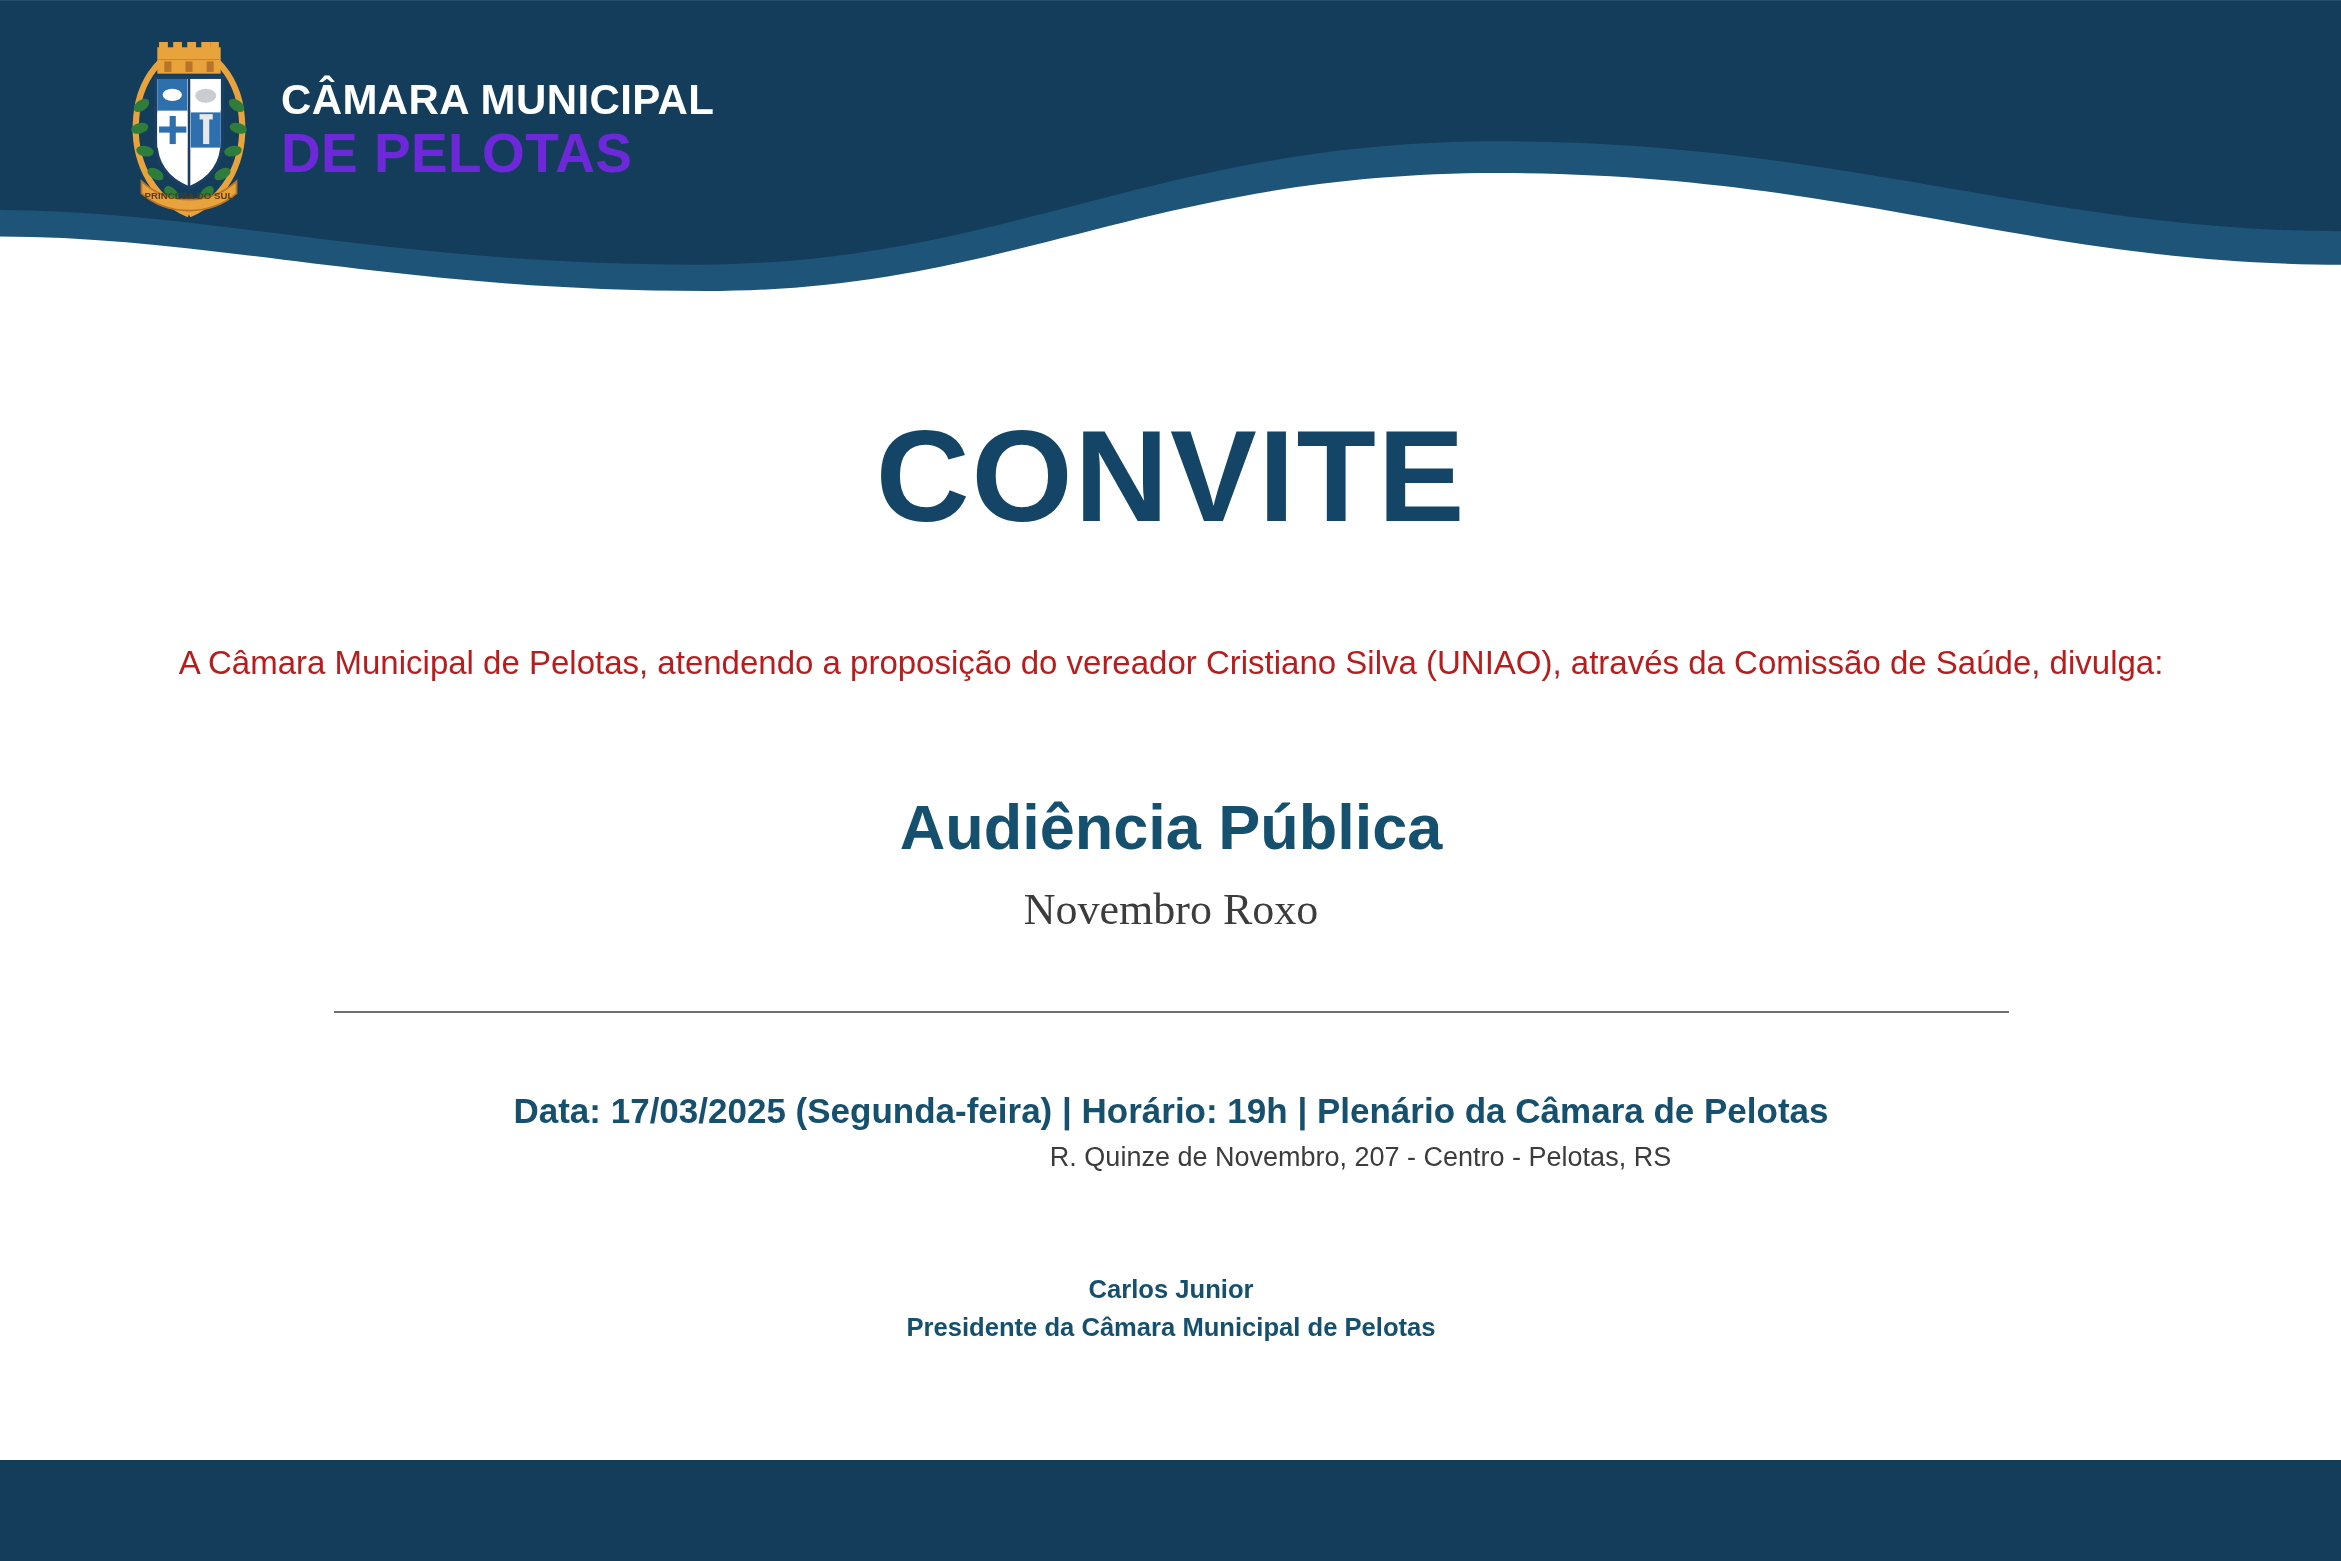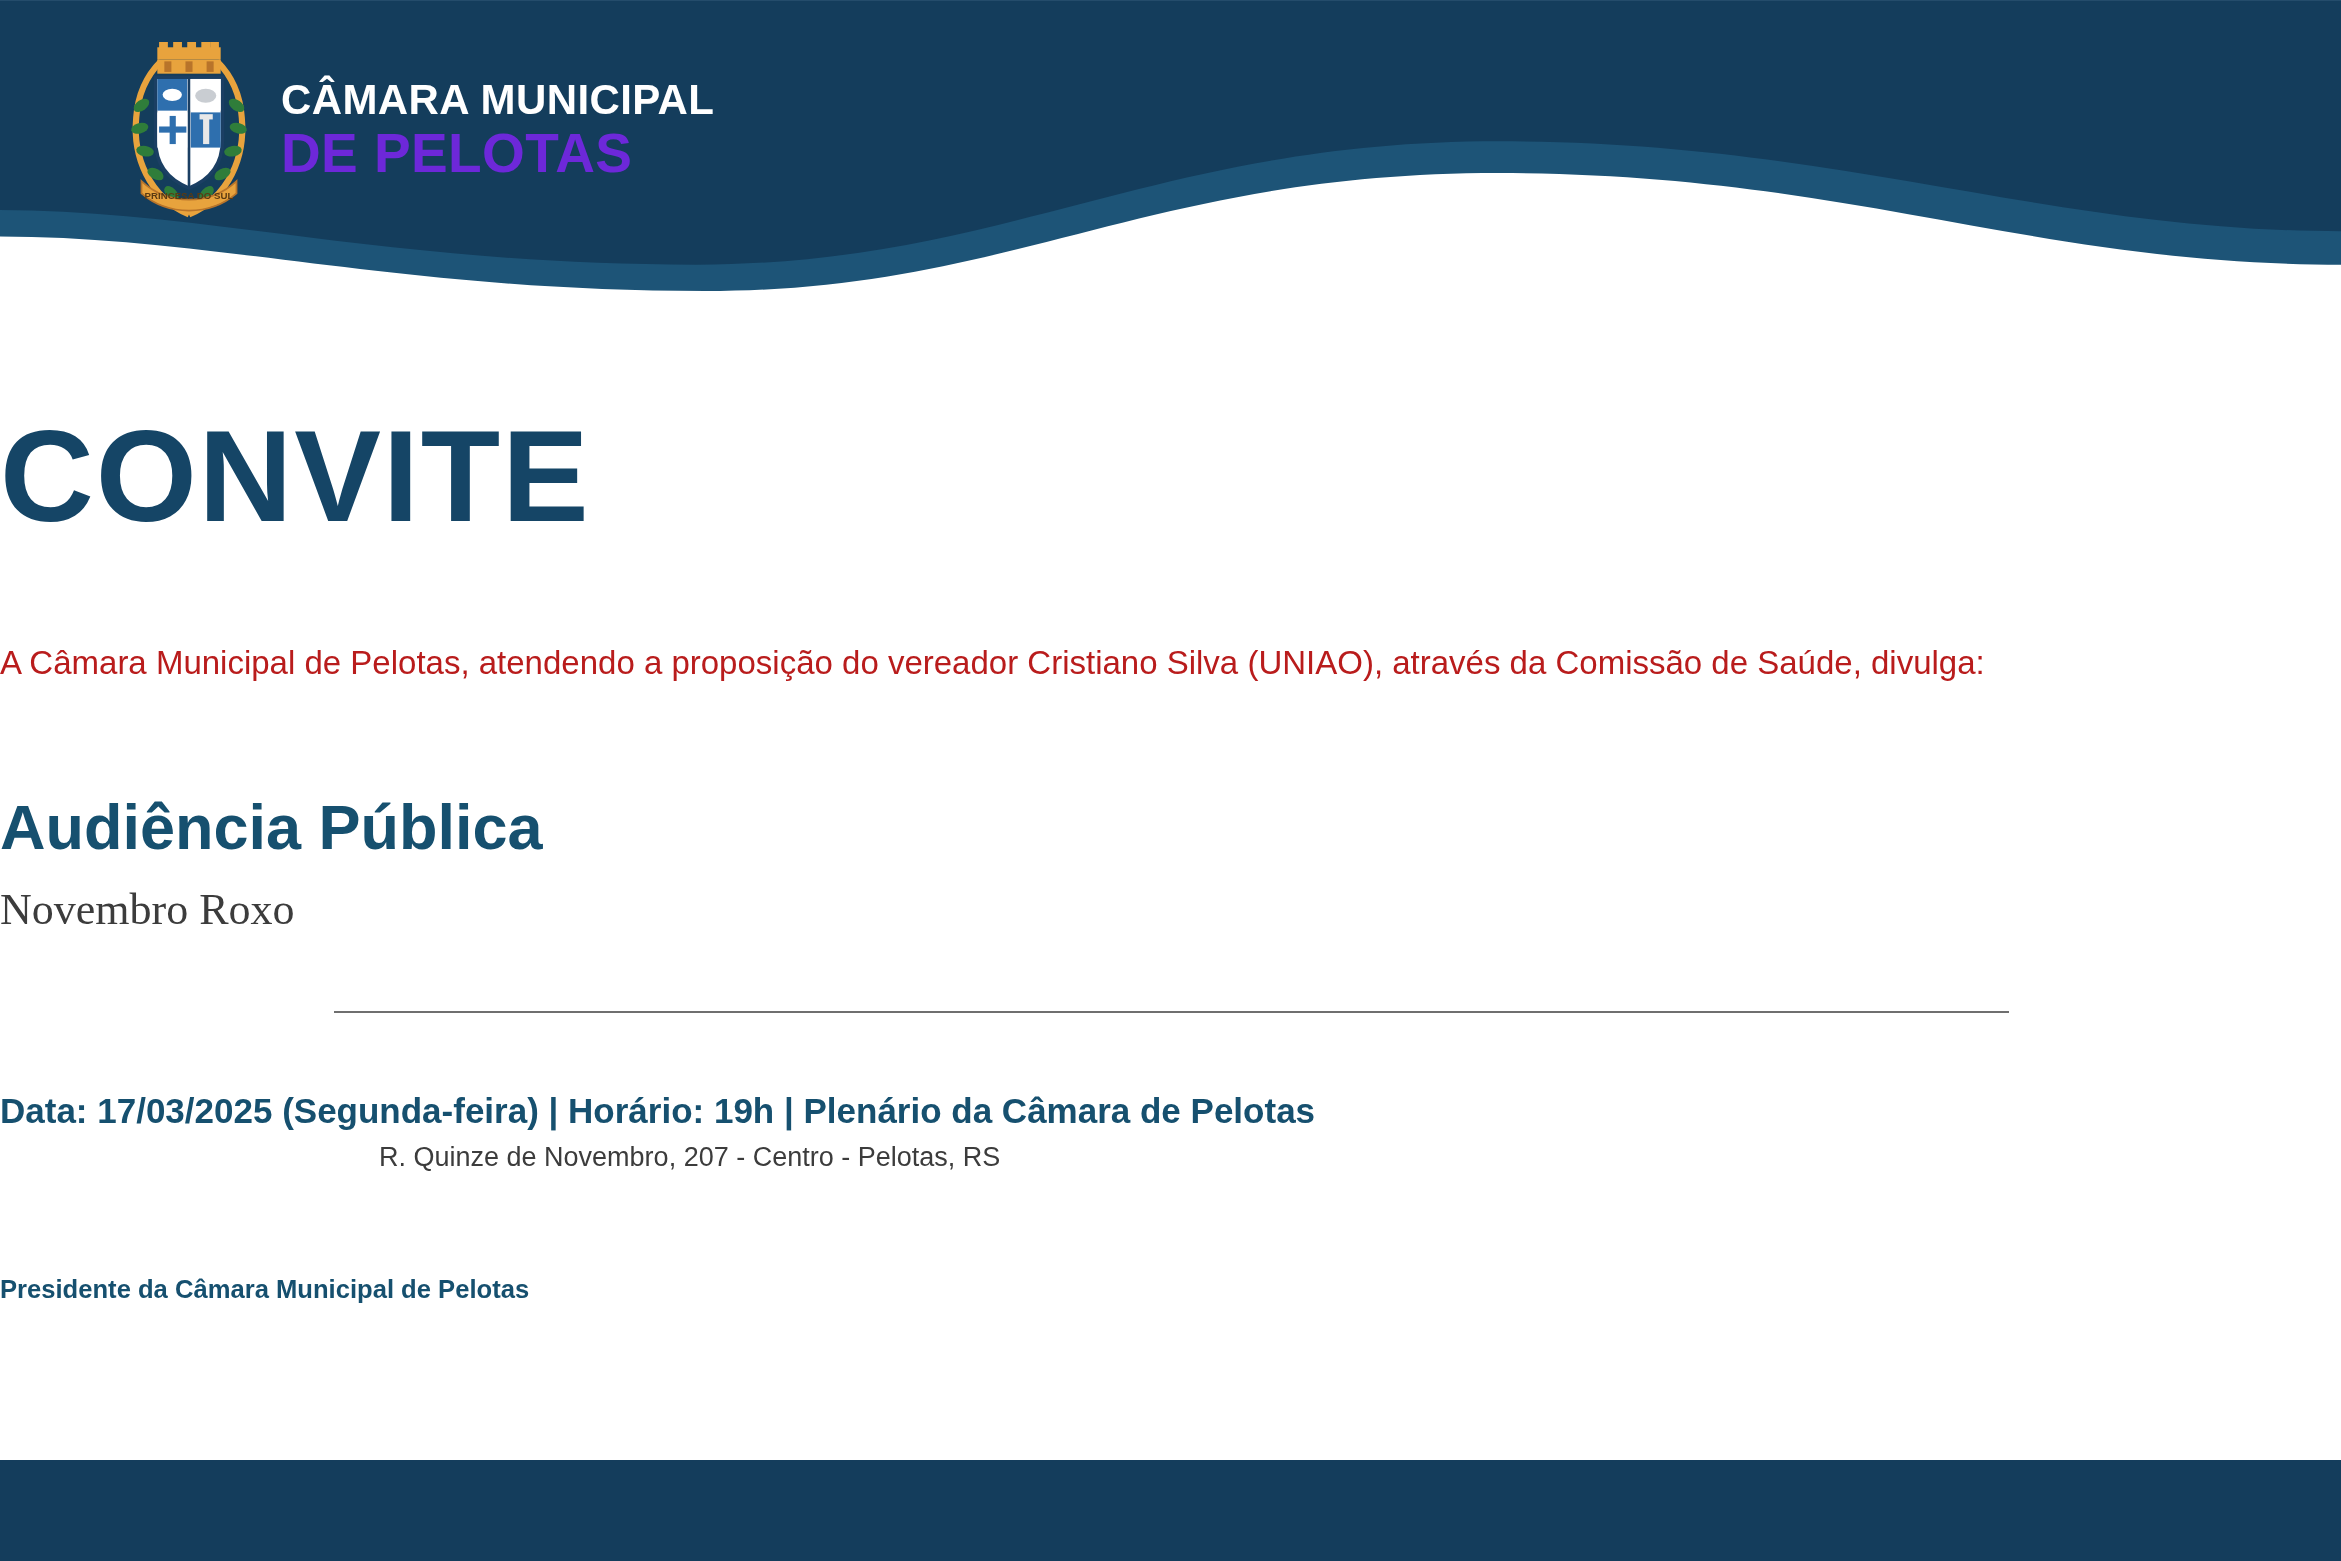--- a/index.html
+++ b/index.html
@@ -66,20 +66,21 @@
     margin-top: 5.3px;
   }
 
   
   .body-area {
     position: absolute;
     top: 353px;
     left: 0;
     width: 2342px;
     height: 1093px;
+    text-align: center;
   }
 
   .title {
     margin-top: 58px;
     color: #154566;
     font-size: 130px;
     font-weight: bold;
     letter-spacing: 1.8px;
     line-height: 1;
   }
@@ -220,19 +221,20 @@
 
   <div class="body-area">
     <div class="title">CONVITE</div>
     <div class="intro">A Câmara Municipal de Pelotas, atendendo a proposição do vereador Cristiano Silva (UNIAO), através da Comissão de Saúde, divulga:</div>
     <div class="event-name">Audiência Pública</div>
     <div class="event-sub">Novembro Roxo</div>
     <div class="divider"></div>
     <div class="details">Data: 17/03/2025 (Segunda-feira) | Horário: 19h | Plenário da Câmara de Pelotas</div>
     <div class="address">R. Quinze de Novembro, 207 - Centro - Pelotas, RS</div>
     <div class="signature">
+      <div>Carlos Junior</div>
       <div>Presidente da Câmara Municipal de Pelotas</div>
     </div>
   </div>
 
   <div class="footer-band"></div>
 </div>
 
 
 </body></html>

